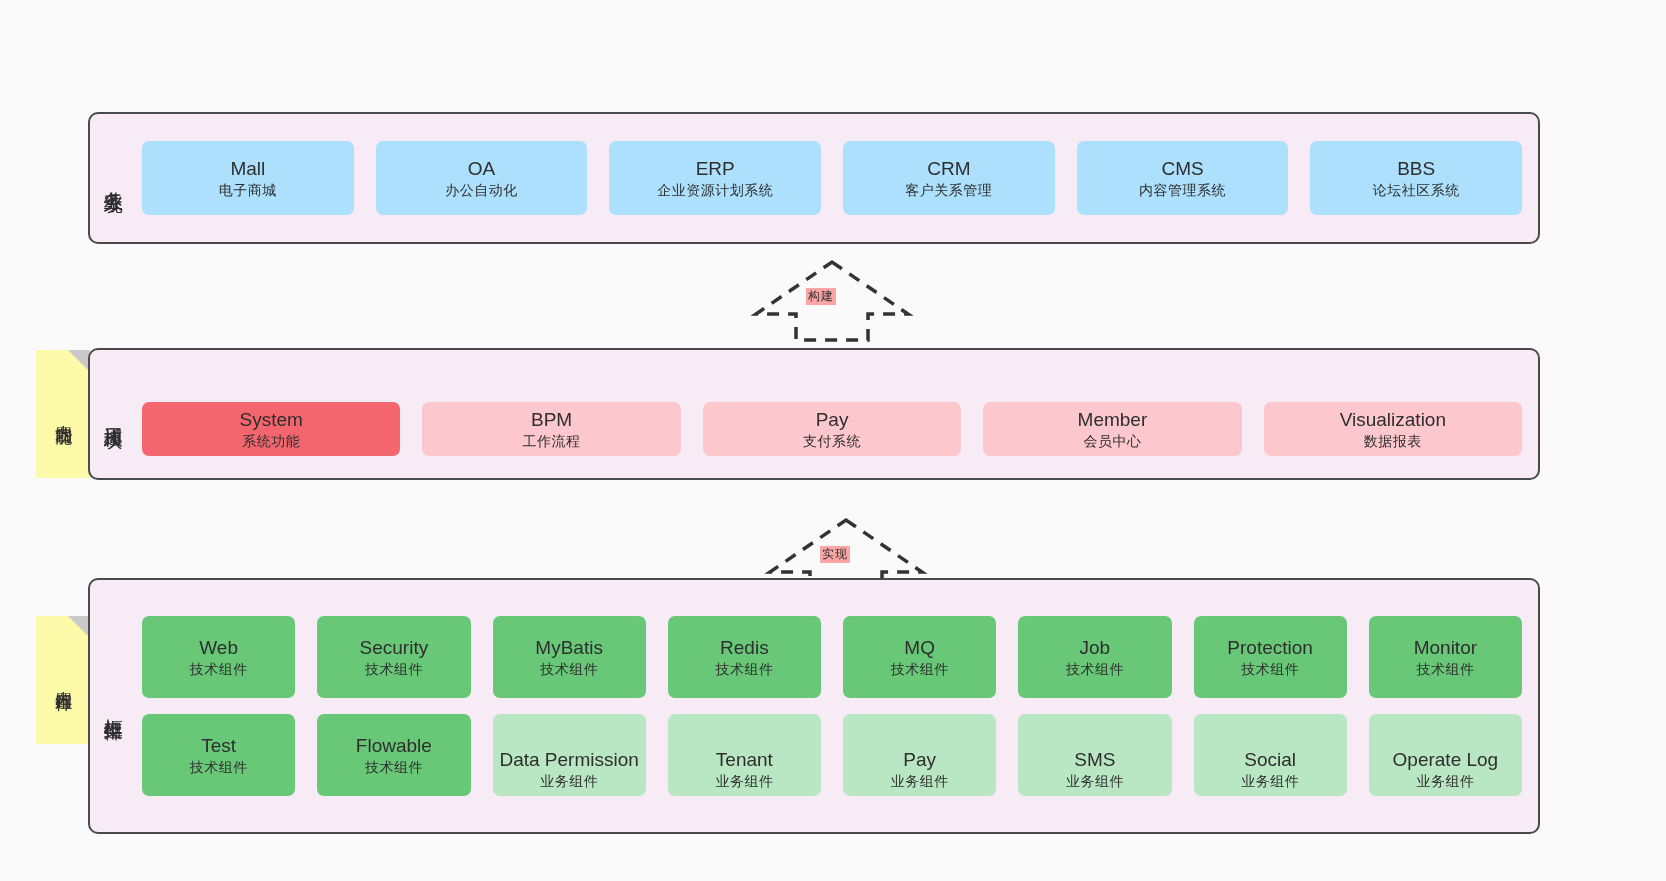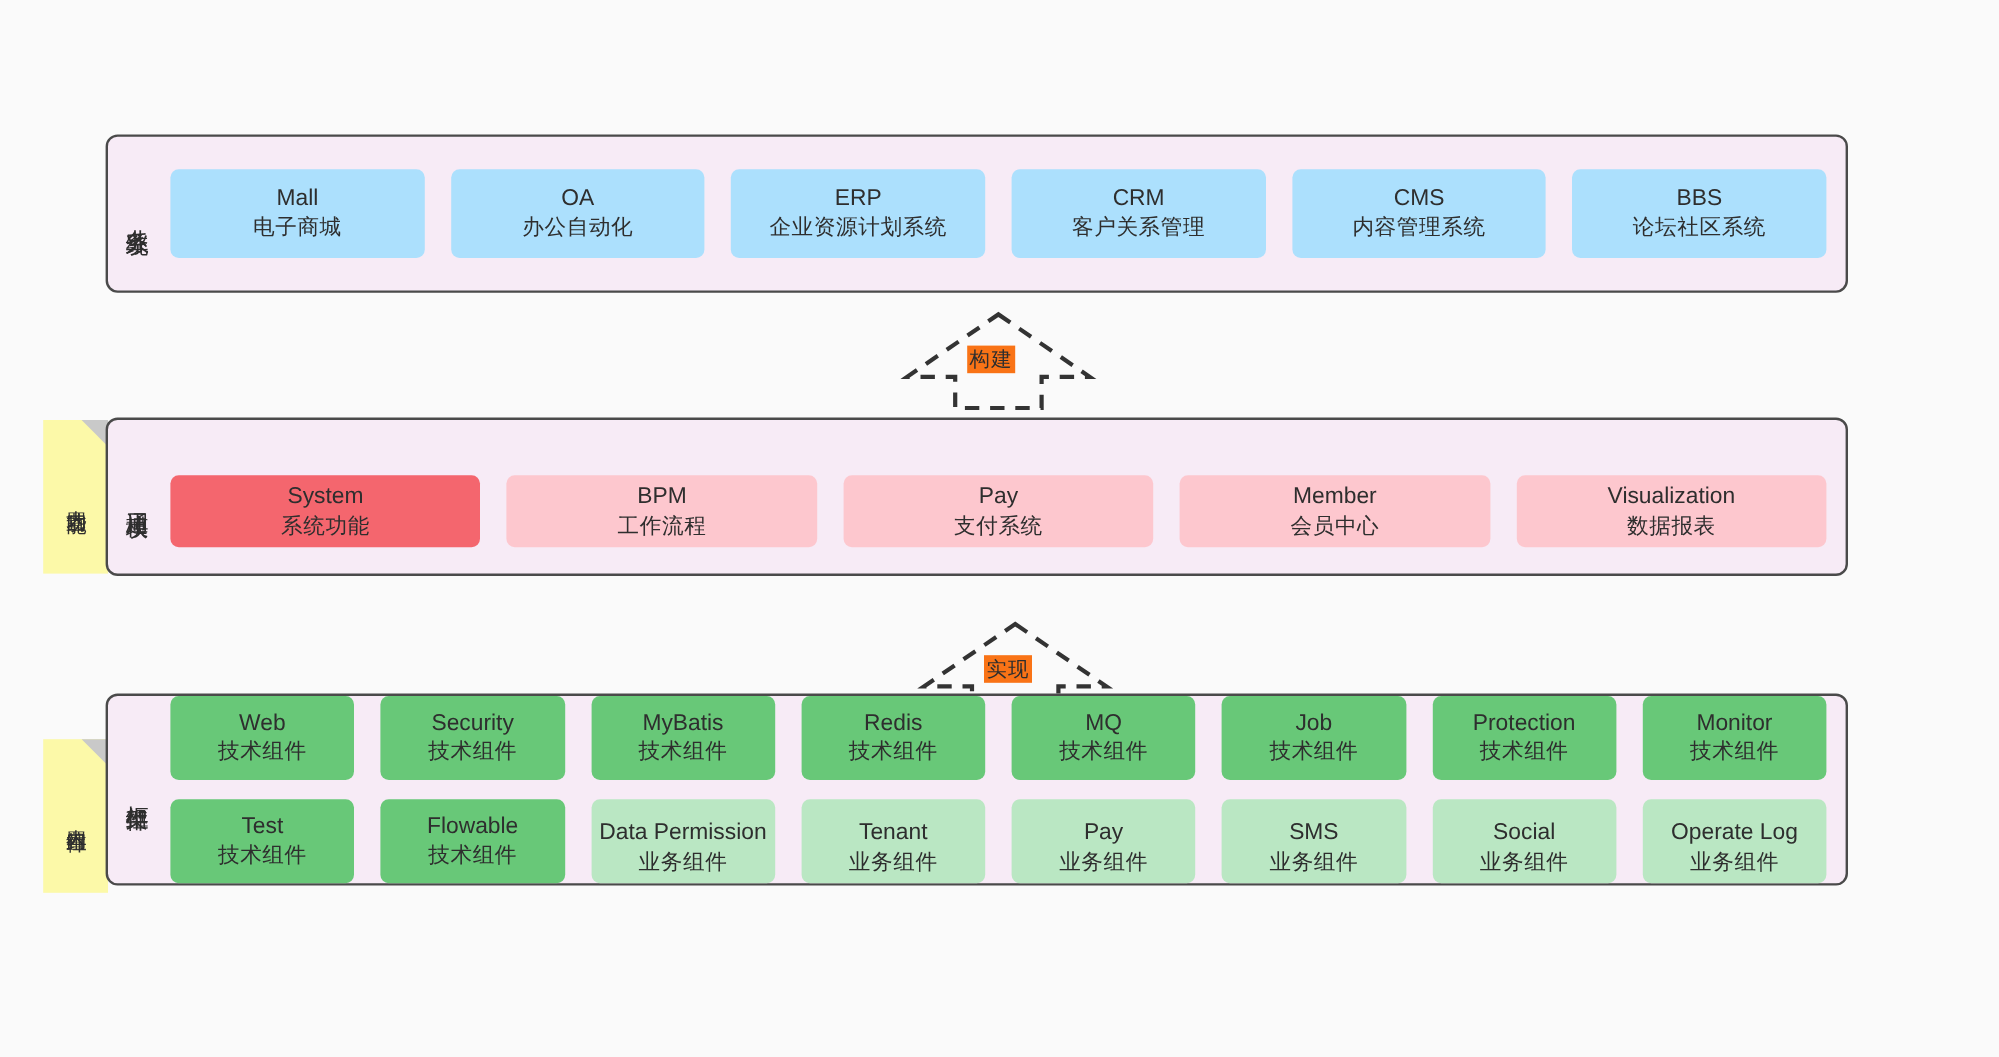--- a/index.html
+++ b/index.html
@@ -74,21 +74,21 @@
     text-align: center;
     box-sizing: border-box;
     padding: 6px 4px;
   }
   .cell .en {
     font-size: 19px;
     line-height: 1.28;
     color: #2e2e2e;
   }
   .cell .cn {
-    font-size: 18px;
+    font-size: 14px;
     line-height: 1.3;
     color: #2e2e2e;
     letter-spacing: 0.5px;
   }
 
   
   .c-blue        { background: #ace0fd; }
   .c-red         { background: #f4666e; }
   .c-pink        { background: #fdc7ce; }
   .c-green       { background: #68c878; }
@@ -96,21 +96,21 @@
 
   
   #layer-business { left: 88px;  top: 112px; width: 1452px; height: 132px; }
   #layer-business .cell-row { height: 74px; }
 
   
   #layer-modules  { left: 88px;  top: 348px; width: 1452px; height: 132px; }
   #layer-modules .cell-row { height: 84px; align-items: flex-end; }
 
   
-  #layer-framework { left: 88px; top: 578px; width: 1452px; height: 160px; }
+  #layer-framework { left: 88px; top: 578px; width: 1452px; height: 256px; }
   #layer-framework .cell-row { height: 82px; }
 
   
   .note {
     position: absolute;
     background: #fcf9a8;
     box-sizing: border-box;
     display: flex;
     align-items: center;
     justify-content: center;
@@ -135,24 +135,24 @@
   #note-functions  { left: 36px; top: 350px; width: 54px; height: 128px; }
   #note-components { left: 36px; top: 616px; width: 54px; height: 128px; }
 
   
   .hollow-arrow {
     position: absolute;
   }
   .hollow-arrow svg { display: block; overflow: visible; }
   .arrow-label {
     position: absolute;
-    font-size: 17px;
+    font-size: 12px;
     color: #2e2e2e;
     letter-spacing: 1px;
-    background: #f97316;
+    background: #fca5a5;
     padding: 0 2px;
     white-space: nowrap;
     user-select: none;
   }
   #arrow-build      { left: 748px; top: 258px; width: 168px; height: 86px; }
   #arrow-build .arrow-label   { left: 58px; top: 30px; }
   #arrow-implement  { left: 762px; top: 516px; width: 168px; height: 86px; }
   #arrow-implement .arrow-label { left: 58px; top: 30px; }
 </style>
 </head>

